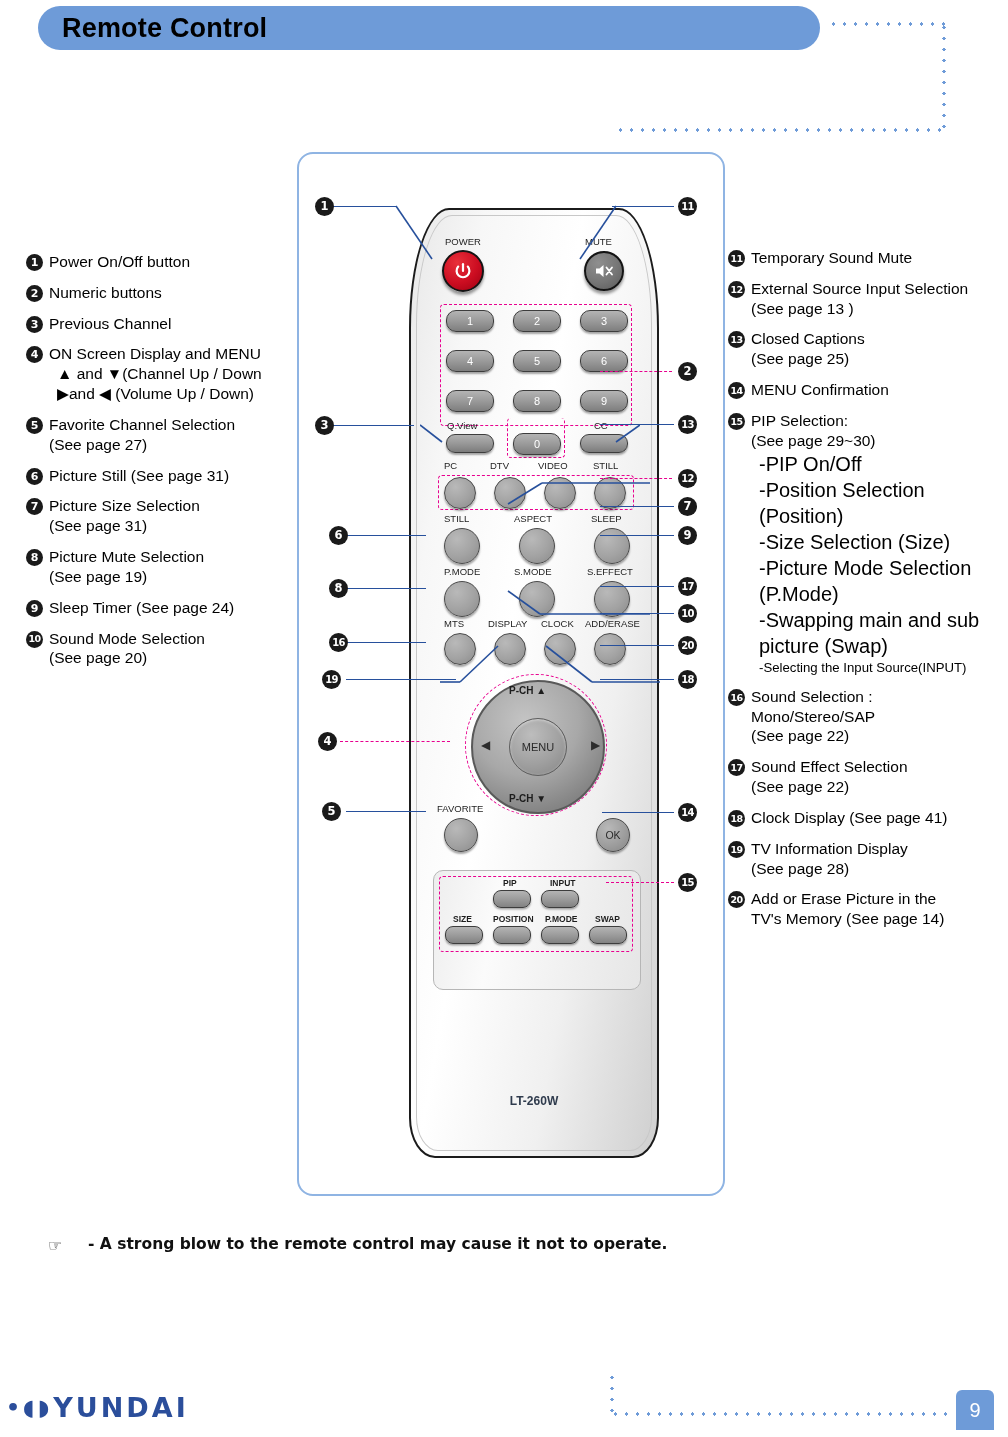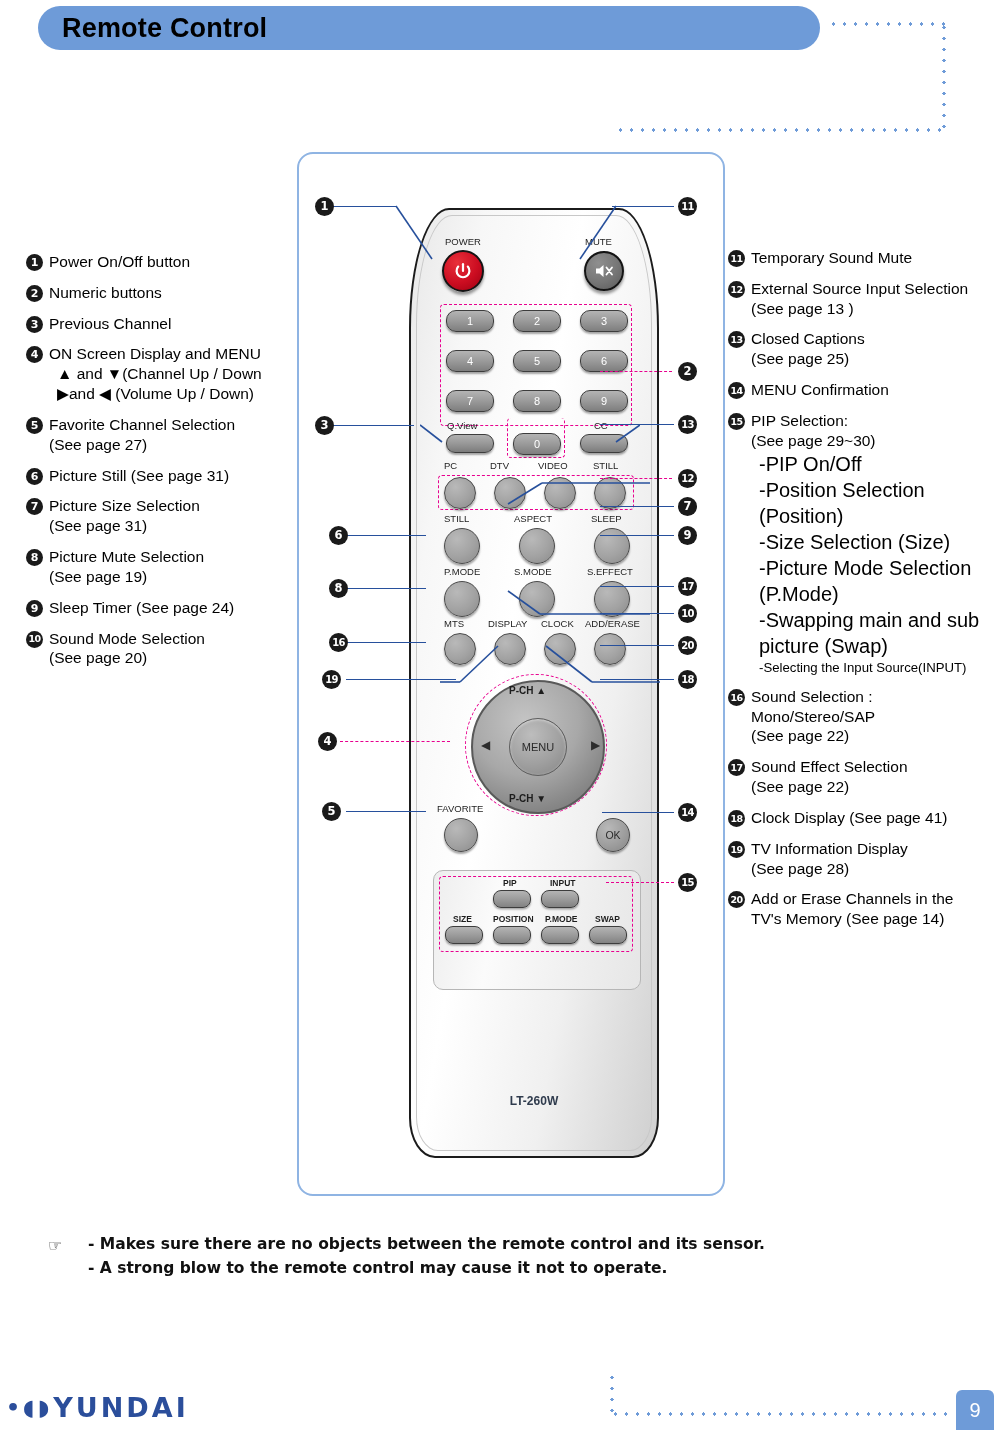--- a/index.html
+++ b/index.html
@@ -494,21 +494,21 @@
   <div class="legend-item">
     <span class="bullet wide">19</span>
     <span class="legend-text">
       <span>TV Information Display</span>
       <div>(See page 28)</div>
     </span>
   </div>
   <div class="legend-item">
     <span class="bullet wide">20</span>
     <span class="legend-text">
-      <span>Add or Erase Channels in the</span>
+      <span>Add or Erase Picture in the</span>
       <div>TV's Memory (See page 14)</div>
     </span>
   </div>
 </div>
 
 <div class="remote-box"></div>
 
 <div class="lead" style="left:332px; top:206px; width:64px;"></div>
 <div class="lead" style="left:332px; top:425px; width:82px;"></div>
 <div class="lead" style="left:346px; top:535px; width:80px;"></div>
@@ -685,21 +685,20 @@
   <div class="btn-pip" style="left:82px; top:716px;"></div>
   <div class="btn-pip" style="left:130px; top:716px;"></div>
   <div class="btn-pip" style="left:178px; top:716px;"></div>
 
   <div class="model" style="top:884px;">LT-260W</div>
 </div>
 
 <div class="notes-hand">☞</div>
 <div class="notes">
   <div class="notes-list">
-    <div>- Makes sure there are no objects between the remote control and its sensor.</div>
     <div>- A strong blow to the remote control may cause it not to operate.</div>
   </div>
 </div>
 
 <div class="dot-v" id="dot-v-b"></div>
 <div class="dot-h" id="dot-bottom-b"></div>
 
 <div class="footer-logo">
   <span class="mark">•◖◗</span>
     <span>YUNDAI</span>

